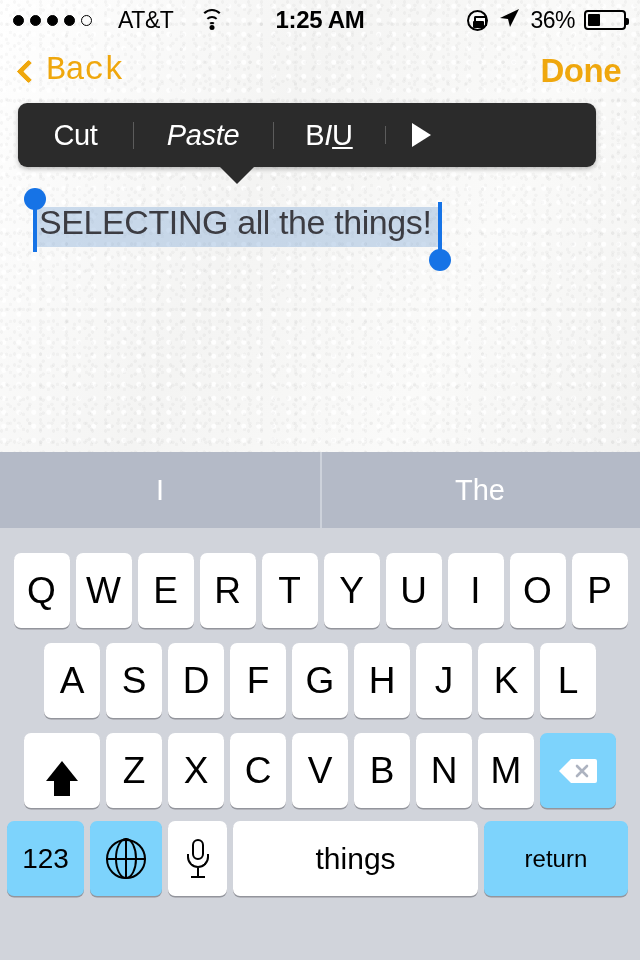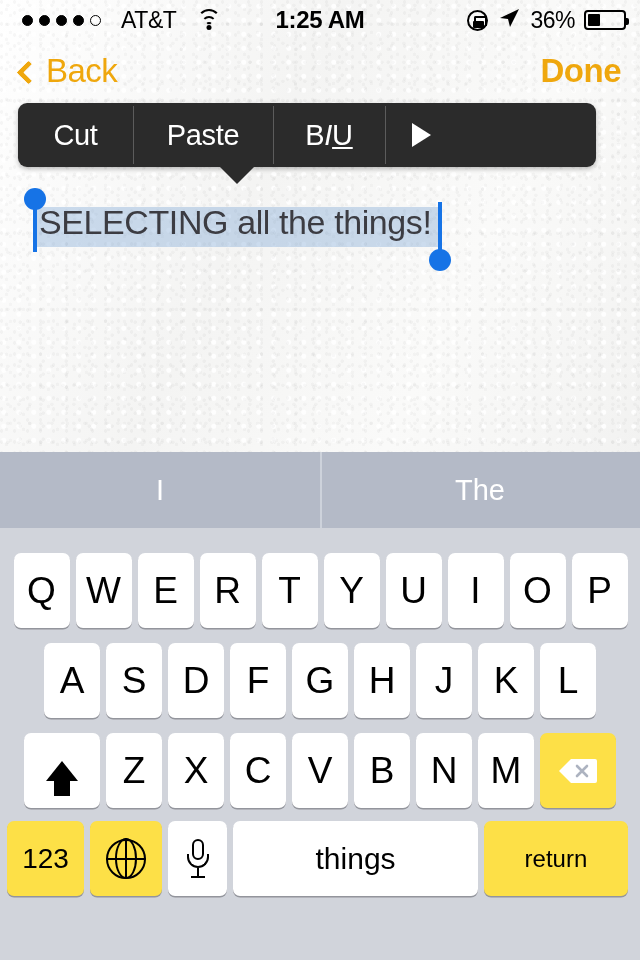--- a/index.html
+++ b/index.html
@@ -26,21 +26,21 @@
       radial-gradient(circle at 25% 45%, rgba(255,255,255,.9) 0 2px, transparent 3px),
       linear-gradient(115deg, #ffffff 0%, #f4f4f3 40%, #fafaf9 70%, #f2f2f1 100%);
     background-size: 13px 11px, 17px 15px, 11px 19px, 23px 13px, 19px 17px, 15px 14px, 100% 100%;
   }
 
   
   #statusbar {
     position:absolute; left:0; top:0; width:640px; height:40px;
     display:flex; align-items:center; color:#000;
   }
-  .sb-left { position:absolute; left:22px; display:flex; align-items:center; gap:20px;justify-content:flex-end; }
+  .sb-left { position:absolute; left:13px; display:flex; align-items:center; gap:26px;justify-content:flex-end; }
   .sig-dots { display:flex; align-items:center; gap:6px; }
   .dot { width:11px; height:11px; border-radius:50%; border:1.6px solid #000; }
   .dot.on { background:#000; }
   .carrier { font-size:23px; letter-spacing:-0.4px; }
   .wifi { width:25px; height:19px; position:relative; }
   .wifi i { position:absolute; left:50%; bottom:0; transform:translateX(-50%);
             border:2.4px solid #000; border-bottom-color:transparent;
             border-left-color:transparent; border-right-color:transparent;
             border-radius:50%; }
   .wifi i.a { width:24px; height:24px; bottom:-3px; }
@@ -65,36 +65,36 @@
              height:7px; background:#000; border-radius:0 2px 2px 0; }
   .battery > span { display:block; height:100%; background:#000; border-radius:1px; }
 
   
   #navbar { position:absolute; left:0; top:52px; width:640px; height:48px; }
   #back-btn { position:absolute; left:20px; top:0; display:flex; align-items:center;
               gap:9px; cursor:pointer; }
   .chev-left { width:17px; height:17px; border-left:5px solid #EFA70D;
                border-bottom:5px solid #EFA70D; transform:rotate(45deg);
                border-radius:2px; margin-top:2px;}
-  #back-label { font-size:33px; color:#EFA70D; letter-spacing:-0.5px; }
+  #back-label { font-size:33px; color:#EFA70D; letter-spacing:-0.5px;font-family:Liberation Mono, monospace; }
   #done-btn { position:absolute; right:19px; top:0; font-size:33px; color:#EFA70D;
               font-weight:bold; letter-spacing:-0.5px; cursor:pointer; }
 
   
   #edit-menu { position:absolute; left:18px; top:103px; width:578px; height:64px;
                background:#2b2b2b; border-radius:9px; display:flex;
-               box-shadow:0 2px 5px rgba(0,0,0,.25); }
+               box-shadow:0 2px 5px rgba(0,0,0,.25);align-items:center; }
   .menu-item { flex:0 0 auto; display:flex; align-items:center; justify-content:center;
                color:#fff; font-size:29px; position:relative; cursor:pointer;
                letter-spacing:-0.3px; }
   .menu-item + .menu-item::before { content:""; position:absolute; left:0; top:3px;
                bottom:3px; width:1px; background:#5c5c5c; }
   #mi-cut   { width:115px; }
   #mi-copy  { width:139px; }
-  #mi-paste { width:140px; }
+  #mi-paste { width:140px;font-style:italic; }
   #mi-biu   { width:112px; }
   #mi-more  { width:72px; }
   .biu b { font-weight:normal; }
   .biu i { font-style:italic; }
   .biu u { text-decoration:underline; }
   .tri-right { width:0;height:0; border-left:19px solid #fff;
                border-top:12px solid transparent; border-bottom:12px solid transparent; }
   #menu-tail { position:absolute; left:218px; top:165px; width:0; height:0;
                border-left:19px solid transparent; border-right:19px solid transparent;
                border-top:19px solid #2b2b2b; }
@@ -120,21 +120,21 @@
   .suggestion { flex:1; display:flex; align-items:center; justify-content:center;
                 color:#fff; font-size:29px; position:relative; cursor:pointer; }
   .suggestion + .suggestion::before { content:""; position:absolute; left:0; top:0;
                 bottom:0; width:2px; background:#cdd2db; }
   #kb-rows { padding-top:25px; }
   .kb-row { display:flex; justify-content:center; margin-bottom:15px; }
   .key { background:#fff; border-radius:7px; box-shadow:0 1.5px 0 rgba(136,138,145,.85);
          display:flex; align-items:center; justify-content:center; color:#000;
          font-size:37px; cursor:pointer; }
   .key.letter { width:56px; height:75px; margin:0 3px; }
-  .key.gray { background:#fde047; box-shadow:0 1.5px 0 rgba(136,138,145,.85); }
+  .key.gray { background:#7dd3fc; box-shadow:0 1.5px 0 rgba(136,138,145,.85); }
   #row1 .key.letter:first-child { margin-left:4px; }
   #row2 { padding:0 0; }
   #row3 { margin-bottom:13px; }
   #key-shift { width:76px; height:75px; margin:0 3px 0 10px; }
   #key-delete { width:76px; height:75px; margin:0 10px 0 3px; }
   .shift-arrow { width:0;height:0; border-left:16px solid transparent;
                  border-right:16px solid transparent; border-bottom:20px solid #000;
                  position:relative; }
   .shift-arrow::after { content:""; position:absolute; left:-8px; top:20px;
                  width:16px; height:15px; background:#000; }

